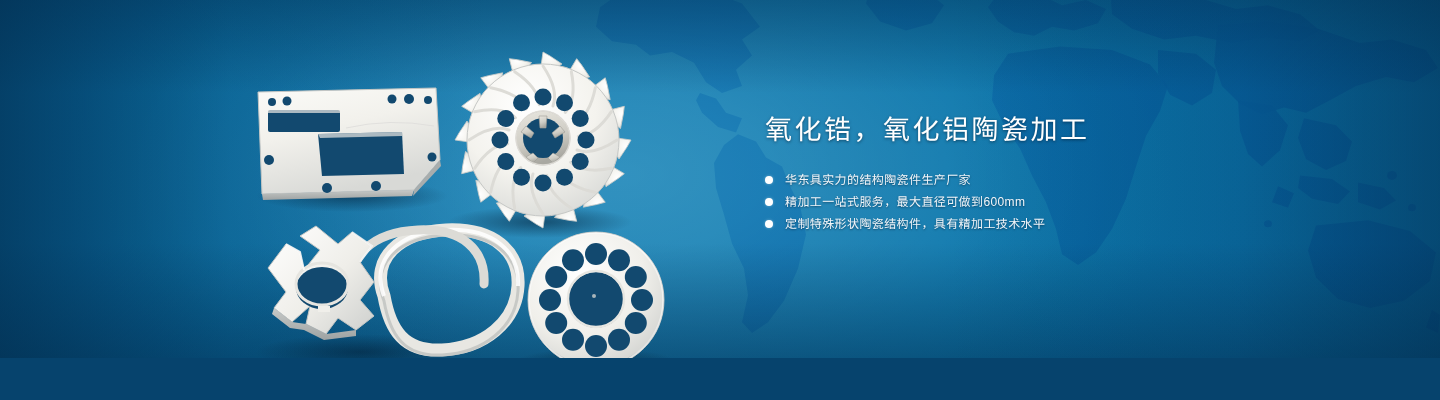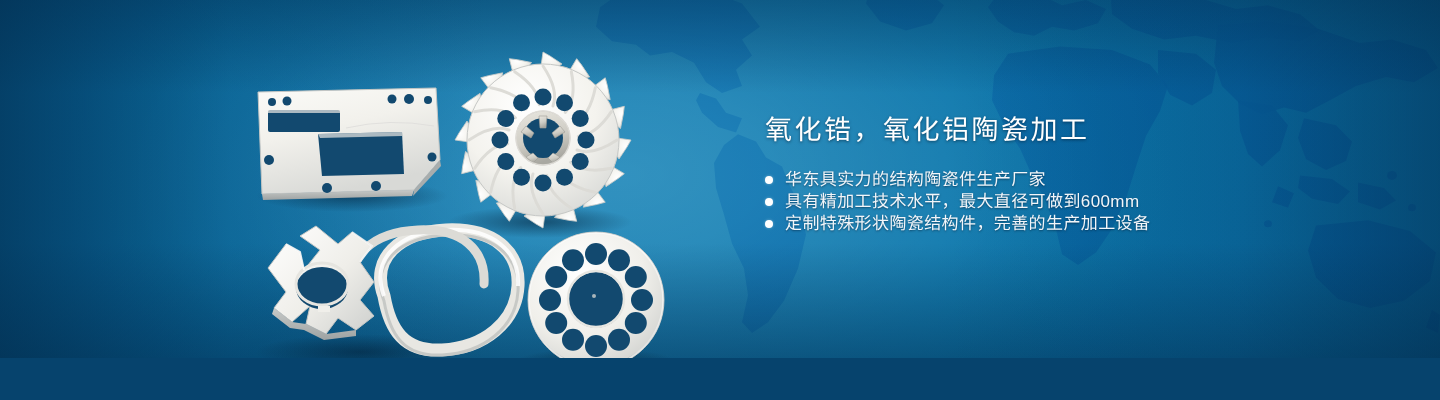--- a/index.html
+++ b/index.html
@@ -61,21 +61,21 @@
   }
   .bullets {
     list-style:none;
     margin-top:21px;
   }
   .bullets li {
     display:flex;
     align-items:center;
     height:22px;
     color:#f2f6fa;
-    font-size:17px;
+    font-size:12px;
     line-height:22px;
     letter-spacing:.4px;
     text-shadow:0 1px 2px rgba(0,18,36,.5);
     white-space:nowrap;
   }
   .dot {
     flex:0 0 auto;
     width:8px; height:8px;
     border-radius:50%;
     background:#ffffff;
@@ -357,22 +357,22 @@
 
   <div class="copy">
     <div class="headline">氧化锆，氧化铝陶瓷加工</div>
     <ul class="bullets">
       <li>
         <span class="dot"></span>
         <span>华东具实力的结构陶瓷件生产厂家</span>
       </li>
       <li>
         <span class="dot"></span>
-        <span>具有精加工技术水平，最大直径可做到600mm</span>
+        <span>精加工一站式服务，最大直径可做到600mm</span>
       </li>
       <li>
         <span class="dot"></span>
-        <span>定制特殊形状陶瓷结构件，完善的生产加工设备</span>
+        <span>定制特殊形状陶瓷结构件，具有精加工技术水平</span>
       </li>
     </ul>
   </div>
 
 </div>
 
 </body></html>

